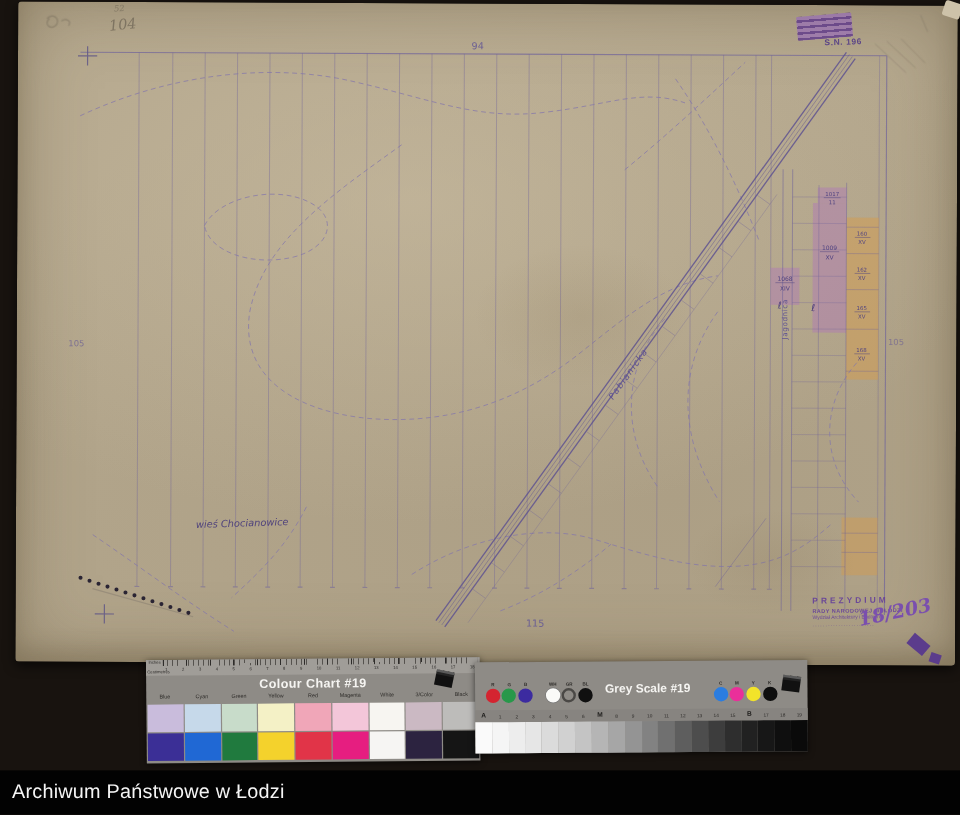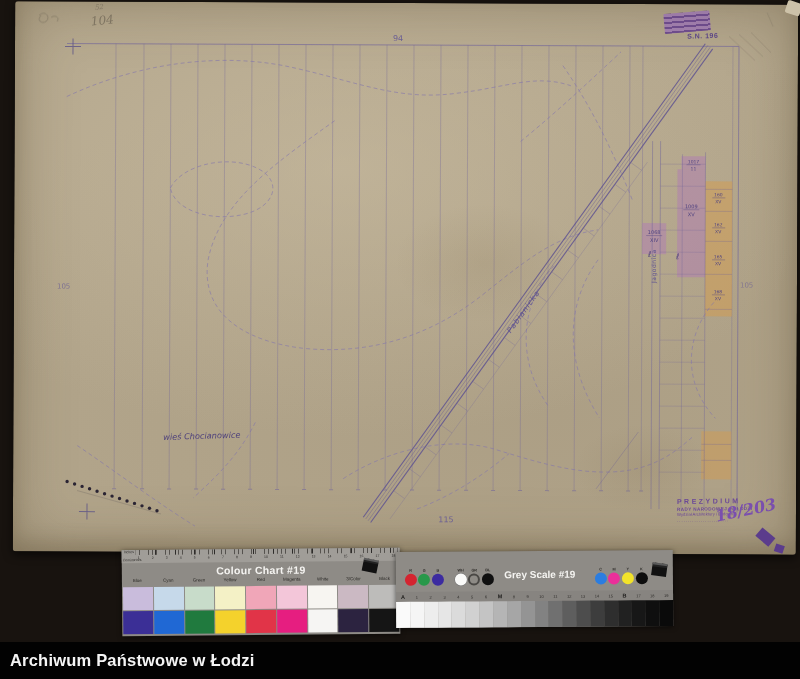--- a/index.html
+++ b/index.html
@@ -64,21 +64,21 @@
   .gs-logo{width:15px;height:13px;background:#111;transform:rotate(8deg);margin-left:4px;align-self:center;
      box-shadow:inset 0 2px 0 rgba(255,255,255,.25), inset 0 4px 0 rgba(255,255,255,.08);}
   .gs-steplabels{display:grid;grid-template-columns:repeat(20,1fr);height:10px;background:#878480;
      align-items:center;}
   .gs-steplabels span{font-size:4px;color:#2e2c29;text-align:center;}
   .gs-steplabels span.major{font-weight:bold;font-size:5.5px;color:#1d1c1a;}
   .gs-strip{display:grid;grid-template-columns:repeat(20,1fr);height:26px;}
   
   .footer-band{position:absolute;left:0;bottom:0;width:800px;height:37px;background:#020202;
      display:flex;align-items:center;z-index:6;}
-  .footer-text{color:#f5f5f5;font-size:16.5px;font-weight:bold;margin-left:10px;letter-spacing:.2px;}
+  .footer-text{color:#f5f5f5;font-size:16.5px;font-weight:normal;margin-left:10px;letter-spacing:.2px;}
 </style>
 </head>
 <body>
 
 <div class="stage">
 
   <div class="paper">
     <svg viewBox="0 0 783 549" width="783" height="549">
 
       <g stroke="#6f639b" stroke-width=".9" opacity=".7">

